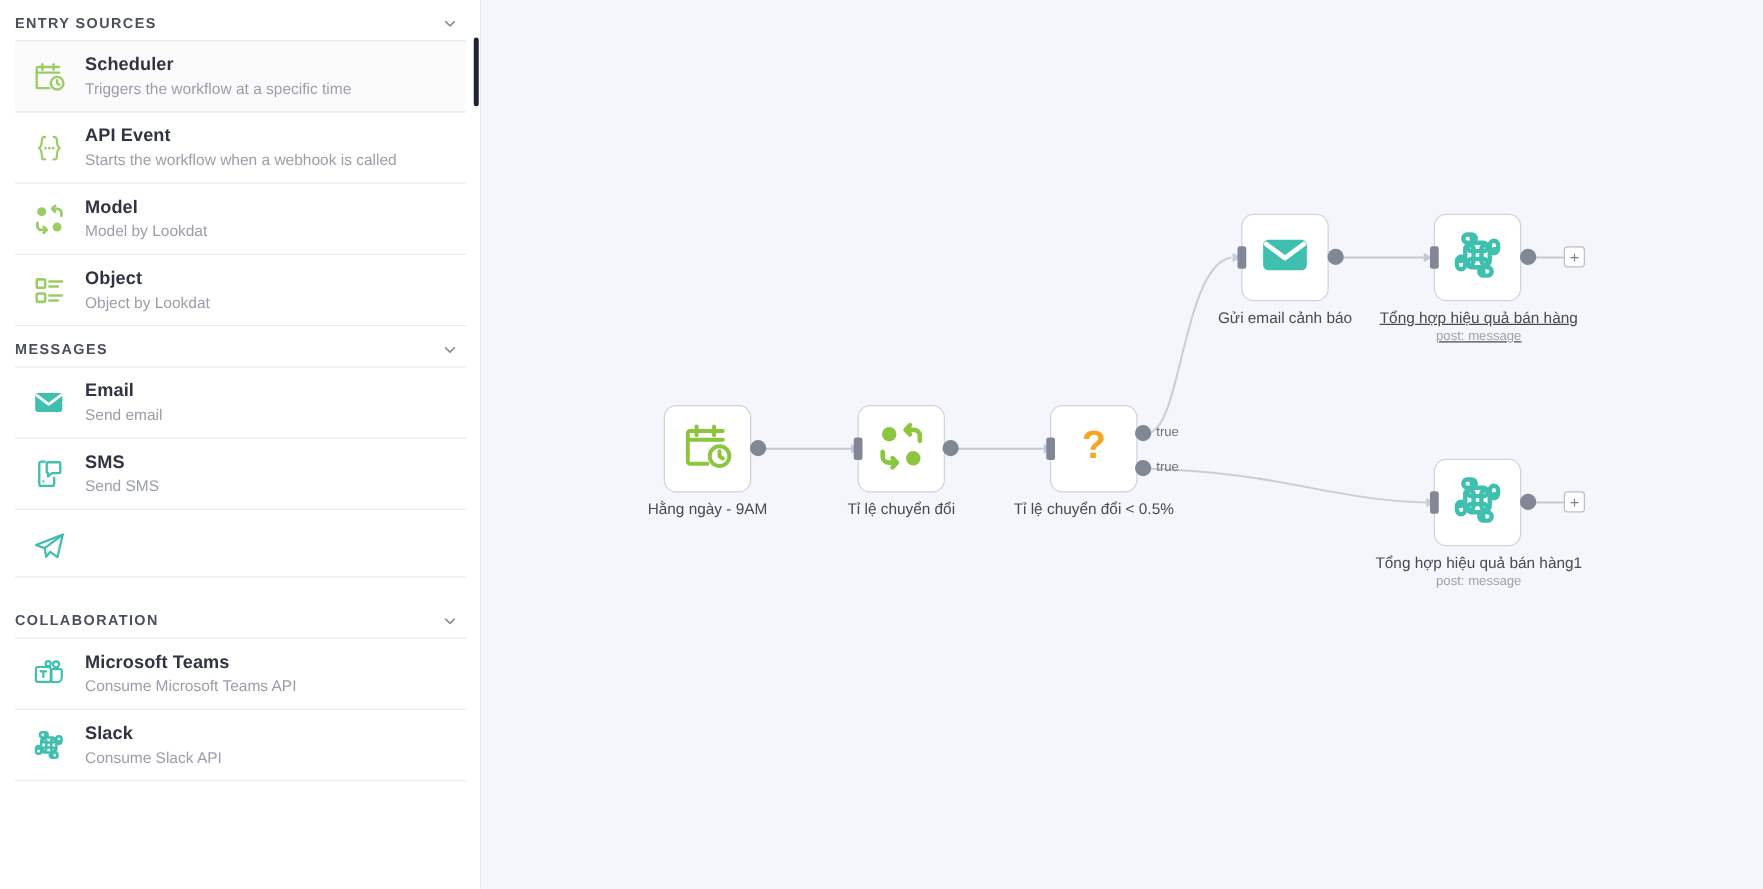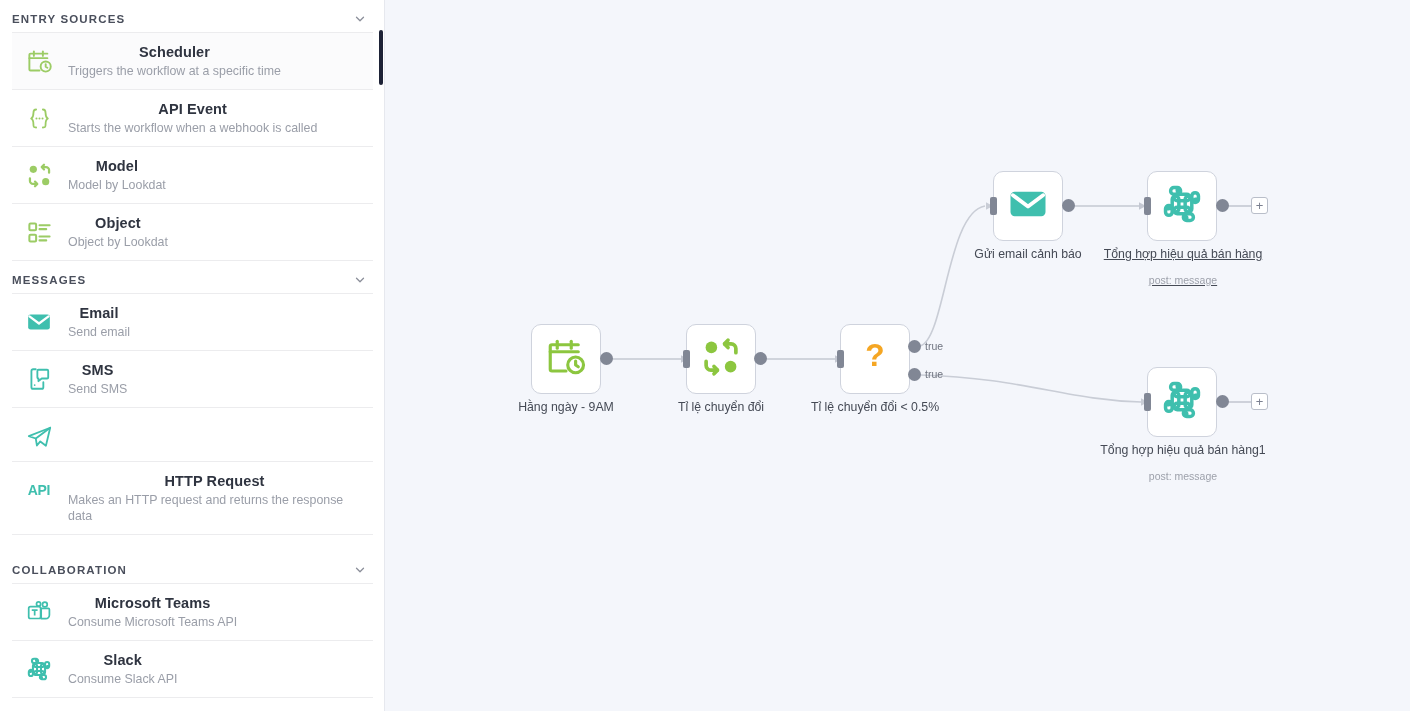--- a/index.html
+++ b/index.html
@@ -84,21 +84,20 @@
     margin-right: 14px;
     margin-top: 2px;
     display: flex;
     align-items: center;
     justify-content: center;
   }
   .item-text {
     display: flex;
     flex-direction: column;
     justify-content: center;
-    align-items: center;
   }
   .item-title {
     font-size: 14.5px;
     font-weight: bold;
     color: #2f3440;
     line-height: 17px;
     letter-spacing: 0.1px;
   }
   .item-sub {
     font-size: 12.4px;
@@ -165,21 +164,21 @@
     font-size: 12.3px;
     color: #454a55;
     line-height: 14px;
     z-index: 3;
   }
   .node-sub {
     font-size: 10.5px;
     color: #9da1ab;
     line-height: 13px;
     display: block;
-    margin-top: 13px;
+    margin-top: 2px;
   }
   .port-out {
     position: absolute;
     width: 13px;
     height: 13px;
     border-radius: 50%;
     background: #818795;
     z-index: 4;
   }
   .port-in {
@@ -339,31 +338,20 @@
 
         <div class="item">
           <span class="item-icon">
             <svg width="27" height="27" viewBox="0 0 24 24" fill="none" stroke="#3fbfae" stroke-width="1.6" stroke-linecap="round" stroke-linejoin="round">
               <path d="M21.5 4.2L2.5 11.6l6.2 2.2 1 6.2 3-3.6 5 3.8z"></path>
               <path d="M8.7 13.8l12.8-9.6"></path>
             </svg>
           </span>
         </div>
 
-        <div class="item">
-          <span class="item-icon">
-            <svg width="30" height="20" viewBox="0 0 30 20">
-              <text class="api-text" x="15" y="14.5" text-anchor="middle">API</text>
-            </svg>
-          </span>
-          <span class="item-text">
-            <span class="item-title">HTTP Request</span>
-            <span class="item-sub">Makes an HTTP request and returns the response data</span>
-          </span>
-        </div>
       </div>
 
       <div class="section" style="margin-top:22px;">
         <div class="section-header">
           <span class="section-title">COLLABORATION</span>
           <span class="chevron">
             <svg width="14" height="14" viewBox="0 0 24 24" fill="none" stroke="#8b8f9a" stroke-width="2.2" stroke-linecap="round" stroke-linejoin="round">
                 <polyline points="6 9 12 15 18 9"></polyline>
               </svg>
           </span>

